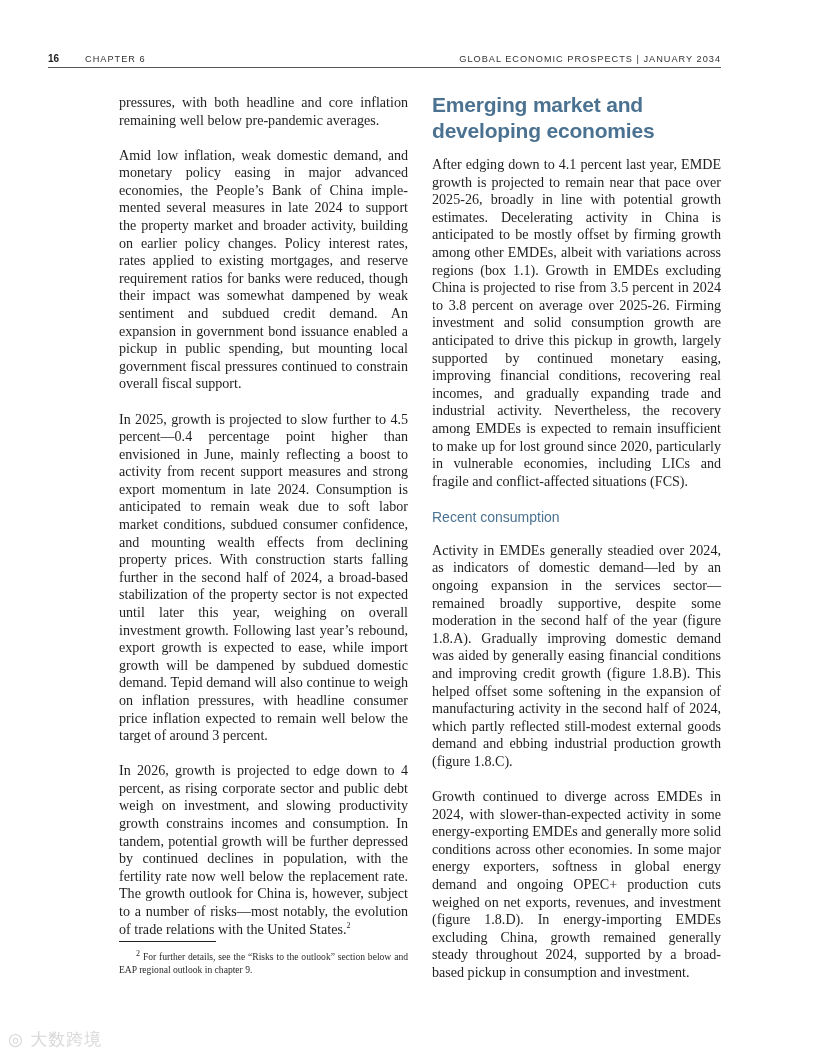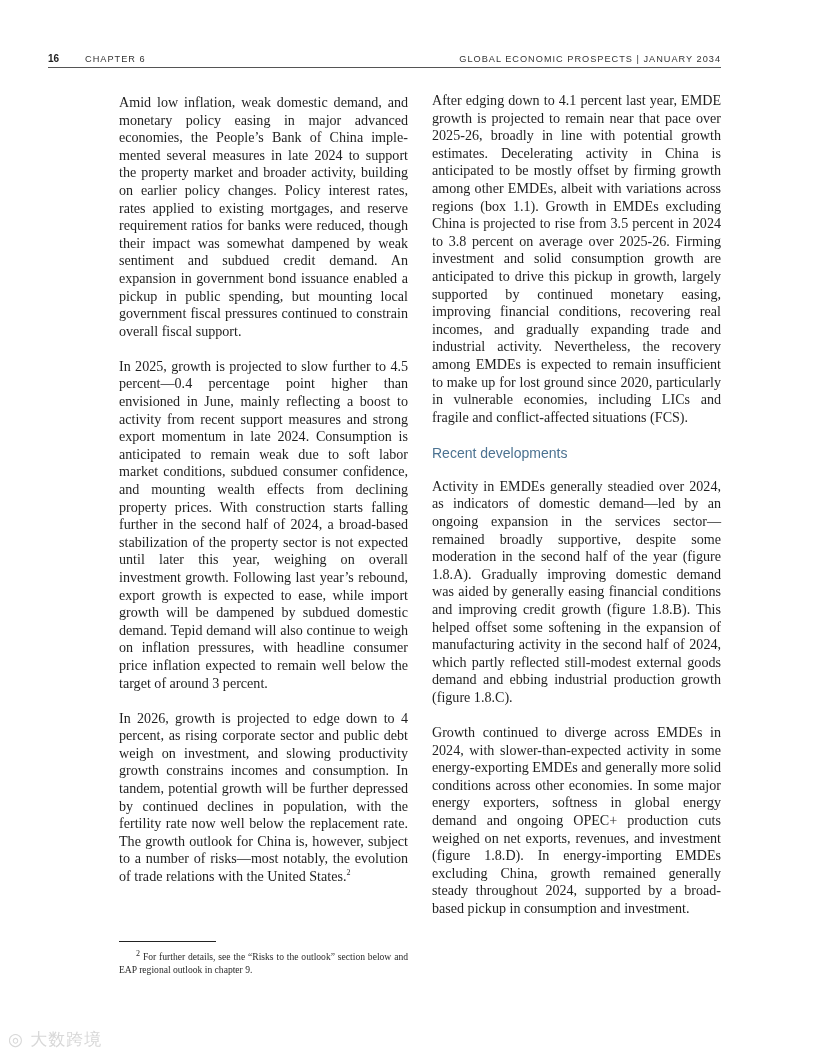--- a/index.html
+++ b/index.html
@@ -48,28 +48,30 @@
 </head>
 <body>
 
 <div class="running-header">
   <span class="page-num">16</span>
   <span class="chapter">CHAPTER 6</span>
   <span class="report">GLOBAL ECONOMIC PROSPECTS | JANUARY 2034</span>
 </div>
 
 <div class="col col-left">
+  <p class="body">pressures, with both headline and core inflation remaining well below pre-pandemic averages.</p>
   <p class="body">Amid low inflation, weak domestic demand, and monetary policy easing in major advanced economies, the People’s Bank of China imple­mented several measures in late 2024 to support the property market and broader activity, building on earlier policy changes. Policy interest rates, rates applied to existing mortgages, and reserve requirement ratios for banks were reduced, though their impact was somewhat dampened by weak sentiment and subdued credit demand. An expansion in government bond issuance enabled a pickup in public spending, but mounting local government fiscal pressures continued to constrain overall fiscal support.</p>
   <p class="body">In 2025, growth is projected to slow further to 4.5 percent—0.4 percentage point higher than envisioned in June, mainly reflecting a boost to activity from recent support measures and strong export momentum in late 2024. Consumption is anticipated to remain weak due to soft labor market conditions, subdued consumer confidence, and mounting wealth effects from declining property prices. With construction starts falling further in the second half of 2024, a broad-based stabilization of the property sector is not expected until later this year, weighing on overall investment growth. Following last year’s rebound, export growth is expected to ease, while import growth will be dampened by subdued domestic demand. Tepid demand will also continue to weigh on inflation pressures, with headline consumer price inflation expected to remain well below the target of around 3 percent.</p>
   <p class="body"><span>In 2026, growth is projected to edge down to 4 percent, as rising corporate sector and public debt weigh on investment, and slowing productivity growth constrains incomes and consumption. In tandem, potential growth will be further depressed by continued declines in population, with the fertility rate now well below the replacement rate. The growth outlook for China is, however, subject to a number of risks—most notably, the evolution of trade relations with the United States.</span><sup class="fn">2</sup></p>
 </div>
 
 <div class="footnote-rule"></div>
 <div class="footnote"><sup class="fn">2</sup> <span>For further details, see the “Risks to the outlook” section below and EAP regional outlook in chapter 9.</span></div>
 
 <div class="col col-right">
+  <h2 class="section">Emerging market and developing economies</h2>
   <p class="body">After edging down to 4.1 percent last year, EMDE growth is projected to remain near that pace over 2025-26, broadly in line with potential growth estimates. Decelerating activity in China is anticipated to be mostly offset by firming growth among other EMDEs, albeit with variations across regions (box 1.1). Growth in EMDEs excluding China is projected to rise from 3.5 percent in 2024 to 3.8 percent on average over 2025-26. Firming investment and solid consumption growth are anticipated to drive this pickup in growth, largely supported by continued monetary easing, improving financial conditions, recovering real incomes, and gradually expanding trade and industrial activity. Nevertheless, the recovery among EMDEs is expected to remain insufficient to make up for lost ground since 2020, particular­ly in vulnerable economies, including LICs and fragile and conflict-affected situations (FCS).</p>
-  <h3 class="subsection">Recent developments</h3>
+  <h3 class="subsection">Recent consumption</h3>
   <p class="body">Activity in EMDEs generally steadied over 2024, as indicators of domestic demand—led by an ongoing expansion in the services sector—remained broadly supportive, despite some moderation in the second half of the year (figure 1.8.A). Gradually improving domestic demand was aided by generally easing financial conditions and improving credit growth (figure 1.8.B). This helped offset some softening in the expansion of manufacturing activity in the second half of 2024, which partly reflected still-modest external goods demand and ebbing industrial production growth (figure 1.8.C).</p>
   <p class="body">Growth continued to diverge across EMDEs in 2024, with slower-than-expected activity in some energy-exporting EMDEs and generally more solid conditions across other economies. In some major energy exporters, softness in global energy demand and ongoing OPEC+ production cuts weighed on net exports, revenues, and investment (figure 1.8.D). In energy-importing EMDEs excluding China, growth remained generally steady throughout 2024, supported by a broad-based pickup in consumption and investment.</p>
 </div>
 
 <div class="watermark"><span>◎</span> <span>大数跨境</span></div>
 
 </body></html>

